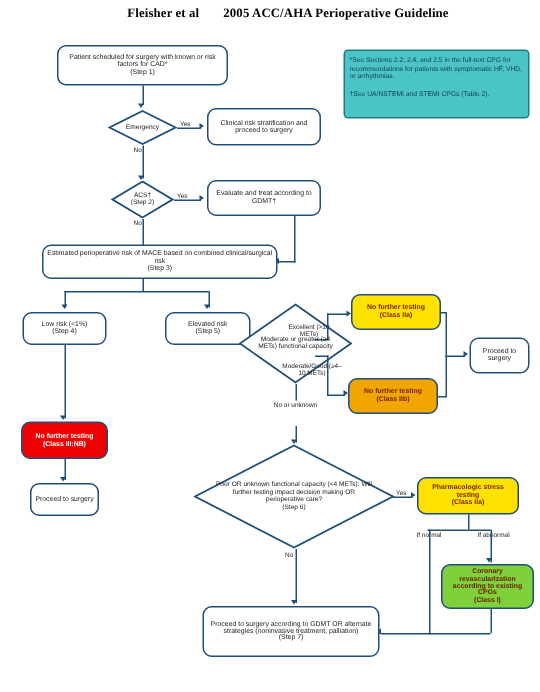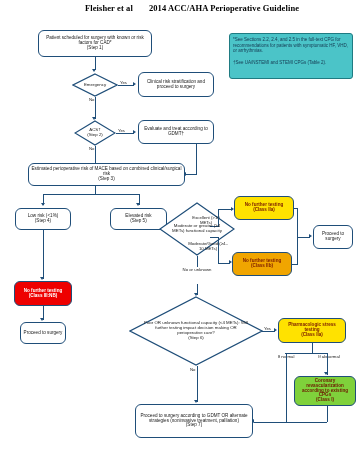--- a/index.html
+++ b/index.html
@@ -89,21 +89,21 @@
     text-align:center;
   }
   .lbl.multi { white-space:normal; }
 </style>
 </head>
 <body>
 
 <div id="page">
 
   <div class="hdr">
-    <span class="a">Fleisher et al</span><span>2014 ACC/AHA Perioperative Guideline</span>
+    <span class="a">Fleisher et al</span><span>2005 ACC/AHA Perioperative Guideline</span>
   </div>
 
   <div class="node box note" style="left:229px; top:33px; width:124px; height:46px;">
     <span style="white-space:pre-line;">*See Sections 2.2, 2.4, and 2.5 in the full-text CPG for recommendations for patients with symptomatic HF, VHD, or arrhythmias.
 
 †See UA/NSTEMI and STEMI CPGs (Table 2).</span>
   </div>
 
   <div class="node box" style="left:38px; top:30px; width:114px; height:27px;">
     <span style="white-space:pre-line;">Patient scheduled for surgery with known or risk factors for CAD*

